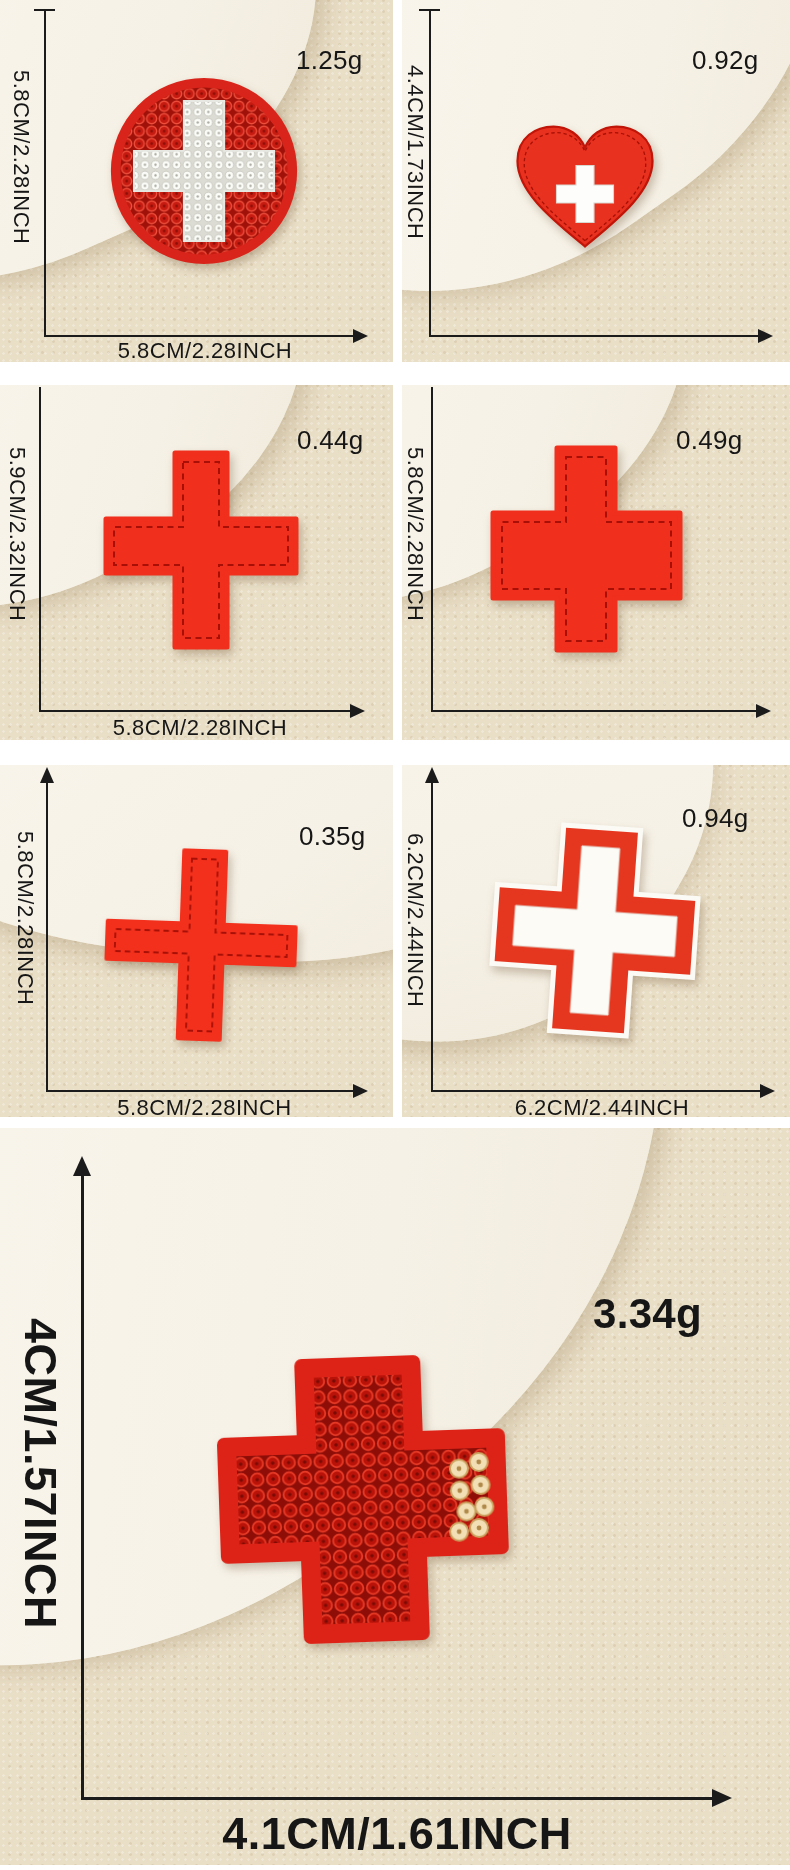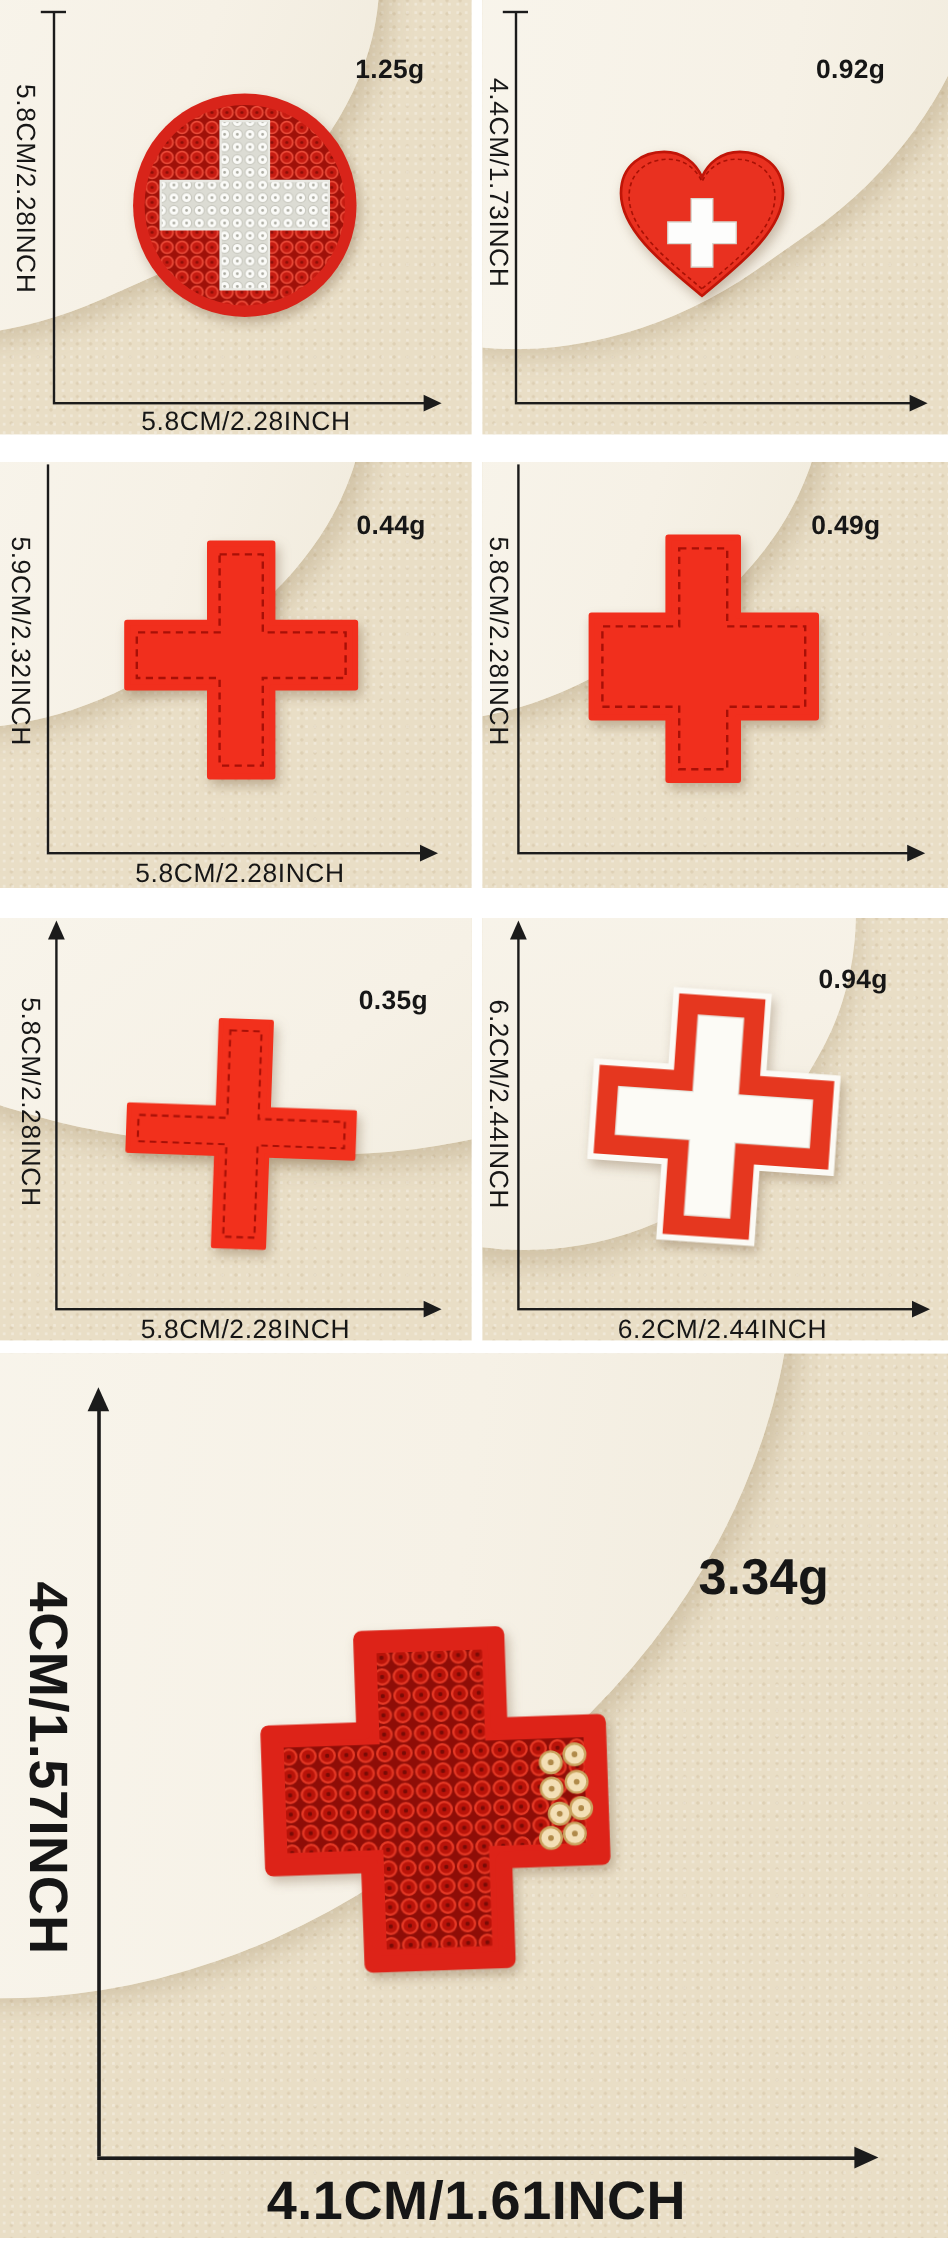--- a/index.html
+++ b/index.html
@@ -16,23 +16,23 @@
   .vline{width:2px;} .hline{height:2px;} .cap{height:2px;}
   .arrow-r{position:absolute;width:0;height:0;border-top:7px solid transparent;
            border-bottom:7px solid transparent;border-left:15px solid #1b1b1b;}
   .arrow-u{position:absolute;width:0;height:0;border-left:7px solid transparent;
            border-right:7px solid transparent;border-bottom:16px solid #1b1b1b;}
   .arrow-r.big{border-top-width:9px;border-bottom-width:9px;border-left-width:20px;}
   .arrow-u.big{border-left-width:9px;border-right-width:9px;border-bottom-width:20px;}
   .vlabel{position:absolute;writing-mode:vertical-rl;text-orientation:mixed;
           font-size:22px;letter-spacing:.5px;white-space:nowrap;}
   .hlabel{position:absolute;font-size:22px;letter-spacing:.5px;text-align:center;}
-  .wlabel{position:absolute;font-size:22px;font-weight:700;letter-spacing:.3px;}
+  .wlabel{position:absolute;font-size:26px;font-weight:400;letter-spacing:.3px;}
   .big-text{font-size:45px;font-weight:700;letter-spacing:.5px;}
-  .wbig{font-size:42px;font-weight:700;}
+  .wbig{font-size:42px;font-weight:700;margin-left:11px;}
   .patch{position:absolute;filter:drop-shadow(3px 5px 5px rgba(110,80,50,.35));}
 </style>
 </head>
 <body>
 
 <div class="sheet">
 
   <div class="panel" style="left:0;top:0;width:393px;height:362px;">
     <div class="drape" style="left:-300px;top:-220px;width:620px;height:480px;transform:rotate(-24deg);"></div>
     <svg class="patch" style="left:108px;top:75px;" width="192" height="192" viewBox="0 0 200 200">
@@ -61,21 +61,21 @@
     <div class="hlabel" style="left:45px;top:338px;width:320px;">5.8CM/2.28INCH</div>
   </div>
 
   <div class="panel" style="left:402px;top:0;width:388px;height:362px;">
     <div class="drape" style="left:-250px;top:-300px;width:680px;height:560px;transform:rotate(-35deg);"></div>
     <svg class="patch" style="left:108px;top:120px;" width="150" height="136" viewBox="0 0 200 180">
       <path d="M100,168 C62,136 10,97 10,54 C10,22 35,8 58,8 C78,8 93,20 100,36 C107,20 122,8 142,8 C165,8 190,22 190,54 C190,97 138,136 100,168 Z" fill="#e93120" stroke="#c01508" stroke-width="3"></path>
       <path d="M100,168 C62,136 10,97 10,54 C10,22 35,8 58,8 C78,8 93,20 100,36 C107,20 122,8 142,8 C165,8 190,22 190,54 C190,97 138,136 100,168 Z" transform="translate(100,90) scale(0.90) translate(-100,-90)" fill="none" stroke="#a81105" stroke-width="2" stroke-dasharray="5 4"></path>
       <path d="M88,60 h24 v26 h26 v24 h-26 v26 h-24 v-26 H62 v-24 h26 Z" fill="#fdfdfc" stroke="#d8d8d0" stroke-width="1.5"></path>
     </svg>
-    <div class="wlabel" style="left:278px;top:45px;">0.92g</div>
+    <div class="wlabel" style="left:290px;top:45px;">0.92g</div>
     <div class="cap" style="left:17px;top:9px;width:21px;"></div>
     <div class="vline" style="left:27px;top:10px;height:325px;"></div>
     <div class="hline" style="left:27px;top:335px;width:330px;"></div>
     <div class="arrow-r" style="left:356px;top:329px;"></div>
     <div class="vlabel" style="left:0px;top:65px;">4.4CM/1.73INCH</div>
   </div>
 
   <div class="panel" style="left:0;top:385px;width:393px;height:355px;">
     <div class="drape" style="left:-250px;top:-230px;width:560px;height:430px;transform:rotate(-27deg);"></div>
     <svg class="patch" style="left:103px;top:65px;" width="196" height="200" viewBox="0 0 196 200">

